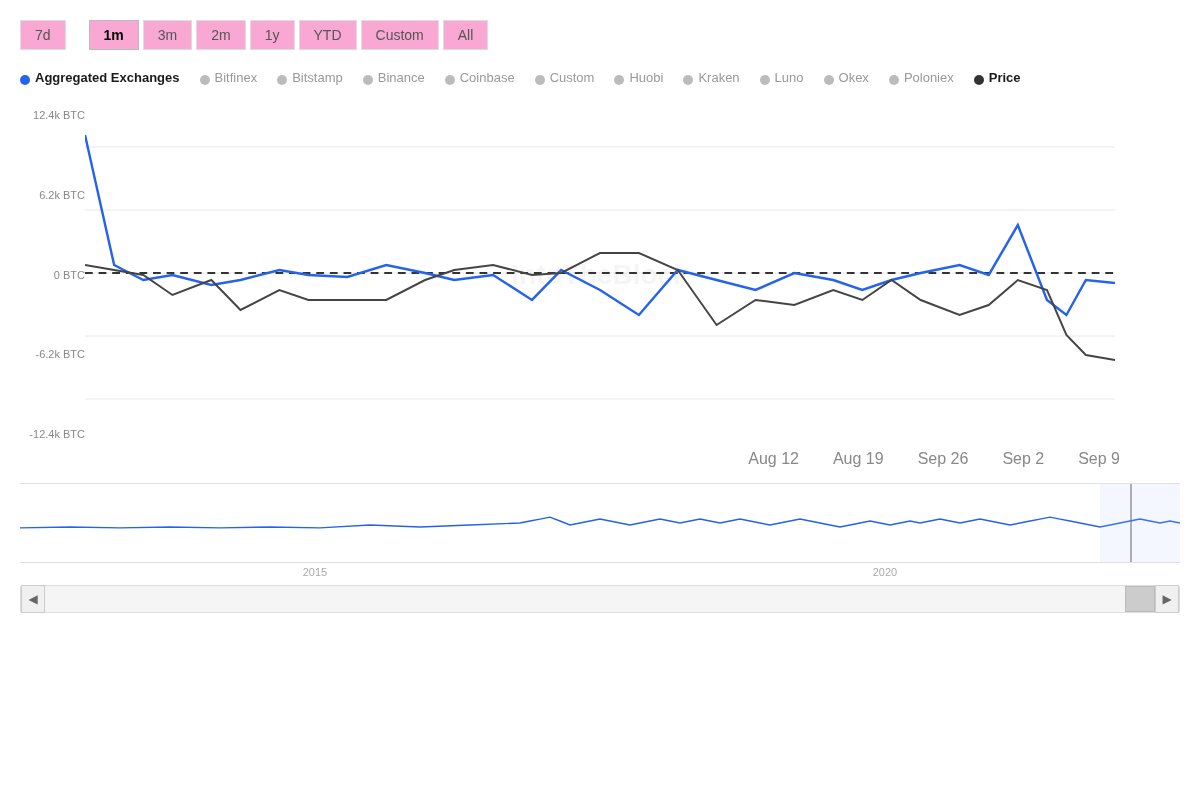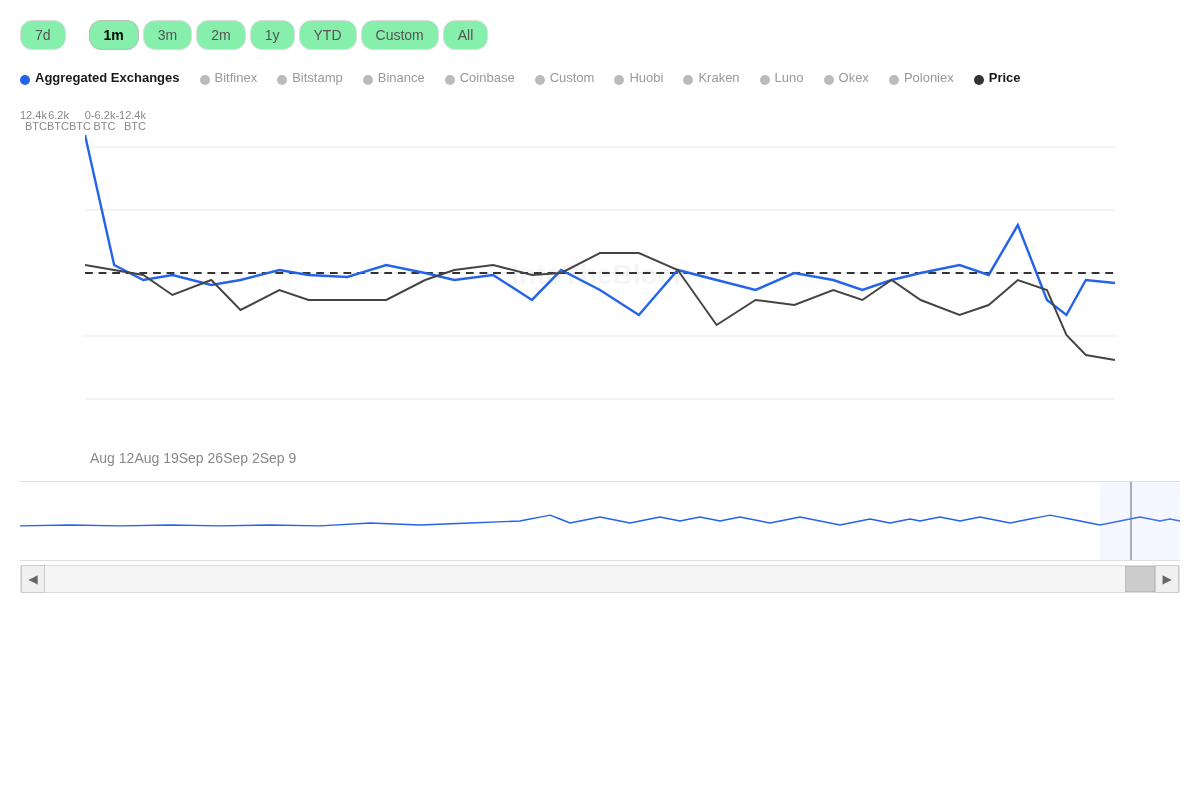--- a/index.html
+++ b/index.html
@@ -17,22 +17,22 @@
     
     .time-buttons {
       display: flex;
       gap: 4px;
       margin-bottom: 20px;
       flex-wrap: wrap;
     }
     .time-btn {
       padding: 6px 14px;
       border: 1px solid #ddd;
-      background: #86efac;
-      border-radius: 12px;
+      background: #f9a8d4;
+      border-radius: 0;
       cursor: pointer;
       font-size: 14px;
       color: #555;
     }
     .time-btn.active {
       font-weight: bold;
       color: #000;
       border-color: #bbb;
       margin-left: 19px;
     }
@@ -89,24 +89,25 @@
       opacity: 0.08;
       font-size: 28px;
       font-weight: bold;
       color: #888;
       pointer-events: none;
       white-space: nowrap;
     }
     
     .x-axis {
       display: flex;
-      justify-content: flex-start;
+      justify-content: flex-end;
       padding: 5px 60px 5px 70px;
-      font-size: 14px;
+      font-size: 16px;
       color: #888;
+      gap: 34px;
     }
     
     .mini-chart-wrapper {
       margin-top: 10px;
       border-top: 1px solid #e0e0e0;
       border-bottom: 1px solid #e0e0e0;
       position: relative;
       height: 80px;
     }
     .mini-chart-wrapper svg {
@@ -160,21 +161,21 @@
       border: 1px solid #bbb;
     }
     
     .y-labels-left {
       position: absolute;
       left: 0;
       top: 0;
       height: 100%;
       width: 65px;
       display: flex;
-      flex-direction: row;
+      flex-direction: column;
       justify-content: space-between;
       padding: 5px 0;
       font-size: 11px;
       color: #888;
       text-align: right;
       pointer-events: none;
     }
     .y-labels-right {
       position: absolute;
       right: 0;
@@ -371,20 +372,27 @@
         <rect x="1110" y="0" width="2" height="80" fill="#aaa"></rect>
 
         <polyline fill="none" stroke="#2563eb" stroke-width="1.5" points="
             0,45 50,44 100,45 150,44 200,45 250,44 300,45 350,42 400,44 450,42 500,40 510,38 520,36 530,34 540,38 550,42 560,40 570,38 580,36 590,38 600,40 610,42 620,40 630,38 640,36 650,38 660,40 670,38 680,36 690,38 700,40 710,38 720,36 730,38 740,40 750,42 760,40 770,38 780,36 790,38 800,40 810,42 820,44 830,42 840,40 850,38 860,40 870,42 880,40 890,38 900,40 910,38 920,36 930,38 940,40 950,38 960,36 970,38 980,40 990,42 1000,40 1010,38 1020,36 1030,34 1040,36 1050,38 1060,40 1070,42 1080,44 1090,42 1100,40 1110,38 1120,36 1130,38 1140,40 1150,38 1160,40
           "></polyline>
 
         <rect x="1080" y="0" width="80" height="80" fill="rgba(180,200,255,0.15)"></rect>
       </svg>
     </div>
 
+    <div class="mini-year-labels">
+      <span></span>
+      <span>2015</span>
+      <span></span>
+      <span>2020</span>
+      <span></span>
+    </div>
 
     <div class="scrollbar-area">
       <div class="scroll-arrow">◀</div>
       <div class="scroll-track">
         <div class="scroll-thumb"></div>
       </div>
       <div class="scroll-arrow">▶</div>
     </div>
   </div>
 </div>

